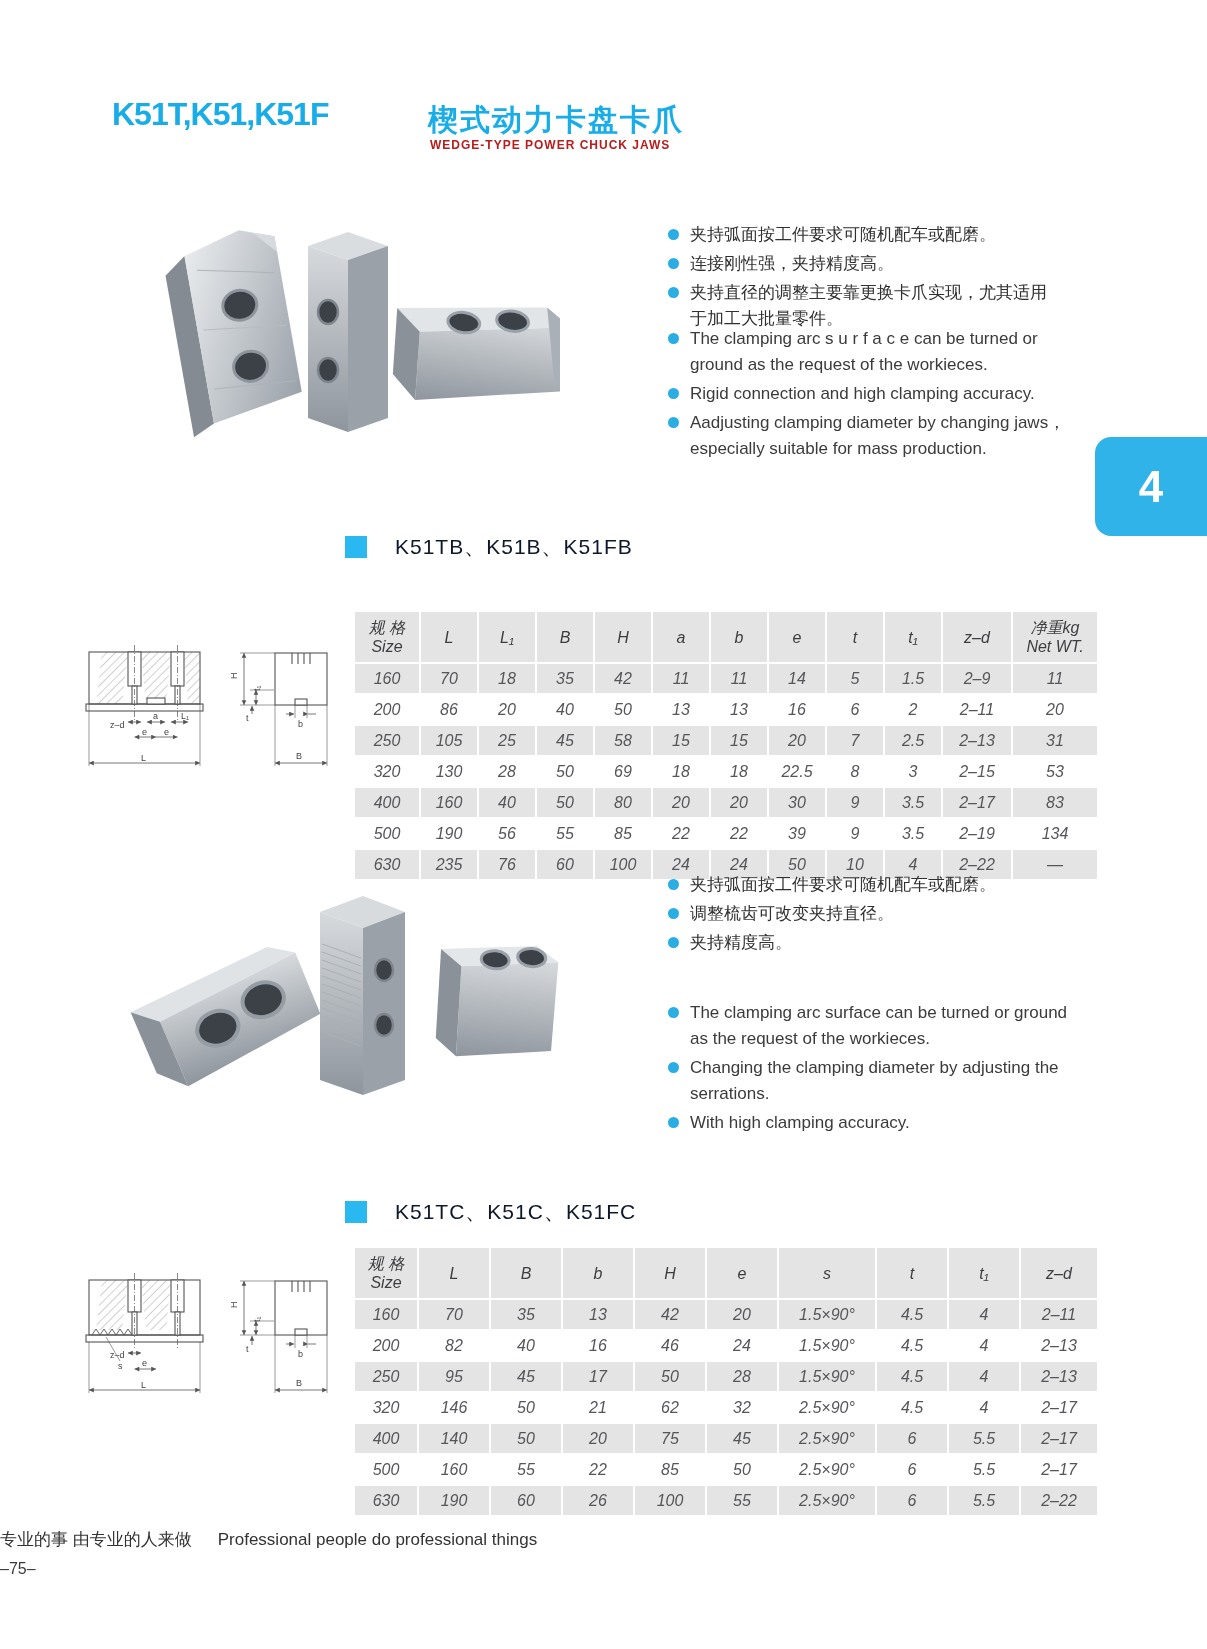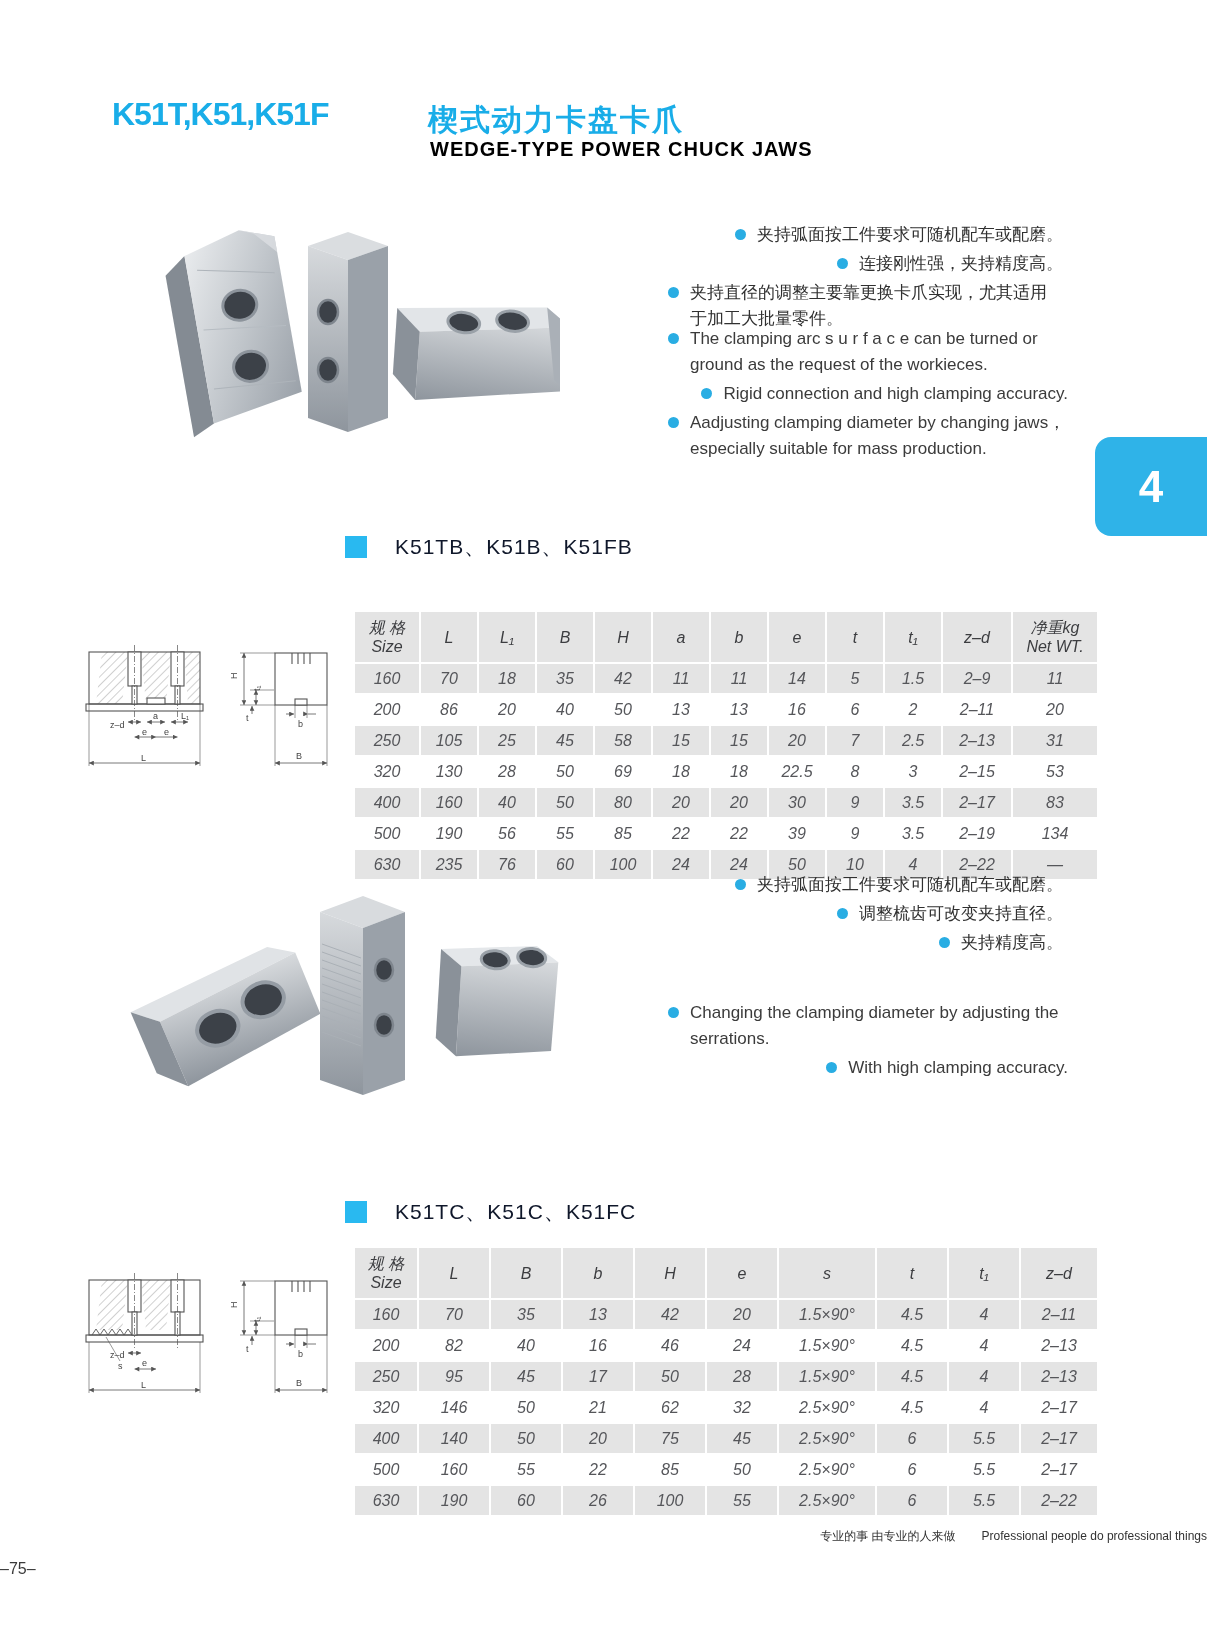--- a/index.html
+++ b/index.html
@@ -9,31 +9,31 @@
   }
   
   .brand-model{
     position:absolute;left:112px;top:96px;font-size:32px;font-weight:bold;
     letter-spacing:-1px;color:#19ade8;
   }
   .brand-zh{
     position:absolute;left:428px;top:100px;font-size:30px;font-weight:bold;color:#19ade8;letter-spacing:2px;
   }
   .brand-en{
-    position:absolute;left:430px;top:138px;font-size:20px;font-weight:bold;color:#000000;letter-spacing:1px;
+    position:absolute;left:430px;top:138px;font-size:12px;font-weight:bold;color:#b91c1c;letter-spacing:1px;
   }
   
   .side-tab{
     position:absolute;right:0;top:437px;width:112px;height:99px;background:#2fb3e8;
     border-radius:16px 0 0 16px;display:flex;align-items:center;justify-content:center;
     color:#ffffff;font-size:44px;font-weight:bold;
   }
   
   .bullets{position:absolute;display:flex;flex-direction:column;gap:3px;}
-  .bullet{display:flex;gap:11px;font-size:17px;line-height:26px;color:#3b3b3b;justify-content:flex-end;}
+  .bullet{display:flex;gap:11px;font-size:17px;line-height:26px;color:#3b3b3b;}
   .dot{width:11px;height:11px;border-radius:50%;background:#29ade3;flex:0 0 11px;margin-top:7px;}
   .bullets.zh .bullet{color:#303030;}
   
   .sec-head{position:absolute;display:flex;align-items:center;gap:28px;}
   .sq{width:22px;height:22px;background:#29b9f0;}
   .sec-label{font-size:21px;color:#0f172a;letter-spacing:1px;}
   
   .table{position:absolute;display:flex;flex-direction:column;gap:2px;font-style:italic;}
   .tr{display:grid;column-gap:2px;}
   .t1 .tr{grid-template-columns:64px repeat(9,56px) 68px 84px;}
@@ -45,21 +45,21 @@
   .th-row .td{
     background:#e4e4e4;color:#3c3d40;height:50px;line-height:19px;
     display:flex;align-items:center;justify-content:center;white-space:pre-line;
   }
   .tr.shaded .td{background:#e4e4e4;}
   
   svg{display:block;}
   svg text{font-family:"Liberation Sans","DejaVu Sans",sans-serif;fill:#444;font-size:9px;}
   .abs{position:absolute;}
   
-  .slogan{position:absolute;top:1528px;left:0;width:100%;text-align:right;font-size:12px;color:#333;}
+  .slogan{position:absolute;top:1528px;left:0;width:100%;text-align:left;font-size:17px;color:#333;}
   .slogan .zh{margin-right:26px;}
   .pageno{position:absolute;top:1560px;left:0;width:100%;text-align:left;font-size:16px;color:#3a3a3a;}
 </style>
 </head>
 <body>
 
 <div class="brand-model">K51T,K51,K51F</div>
 <div class="brand-zh">楔式动力卡盘卡爪</div>
 <div class="brand-en">WEDGE-TYPE POWER CHUCK JAWS</div>
 
@@ -372,20 +372,24 @@
       <span class="btext">调整梳齿可改变夹持直径。</span>
     </div>
     <div class="bullet">
       <span class="dot"></span>
       <span class="btext">夹持精度高。</span>
     </div>
   </div>
 <div class="bullets en" style="left:668px;top:1000px;width:400px">
     <div class="bullet">
       <span class="dot"></span>
+      <span class="btext">The clamping arc surface can be turned or ground as the request of the workieces.</span>
+    </div>
+    <div class="bullet">
+      <span class="dot"></span>
       <span class="btext">Changing the clamping diameter by adjusting the serrations.</span>
     </div>
     <div class="bullet">
       <span class="dot"></span>
       <span class="btext">With high clamping accuracy.</span>
     </div>
   </div>
 
 <div class="sec-head" style="left:345px;top:1198px">
   <span class="sq"></span>

